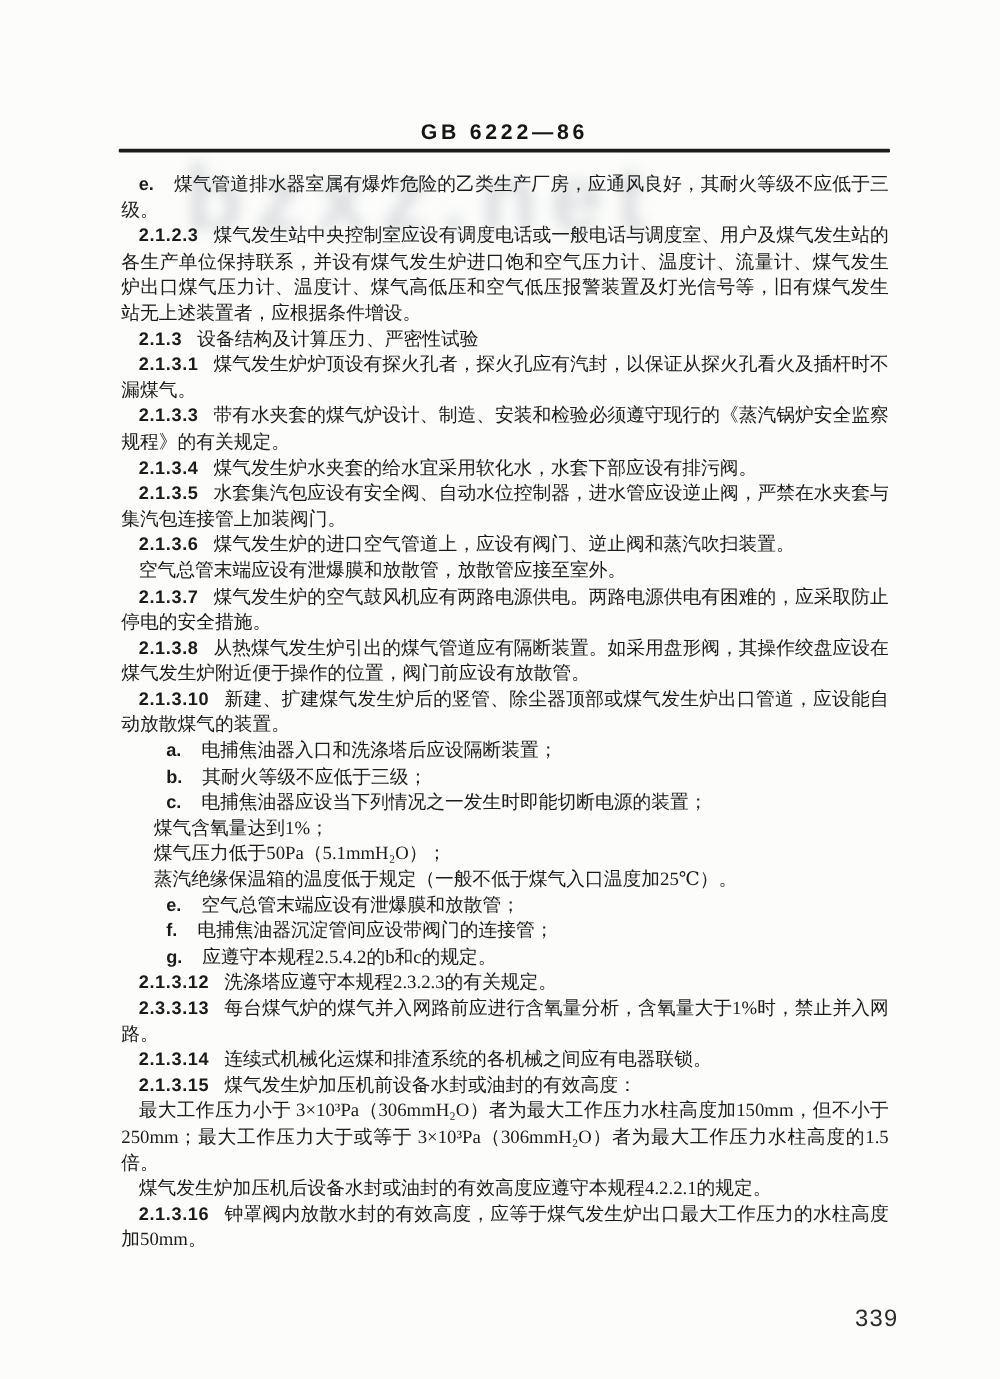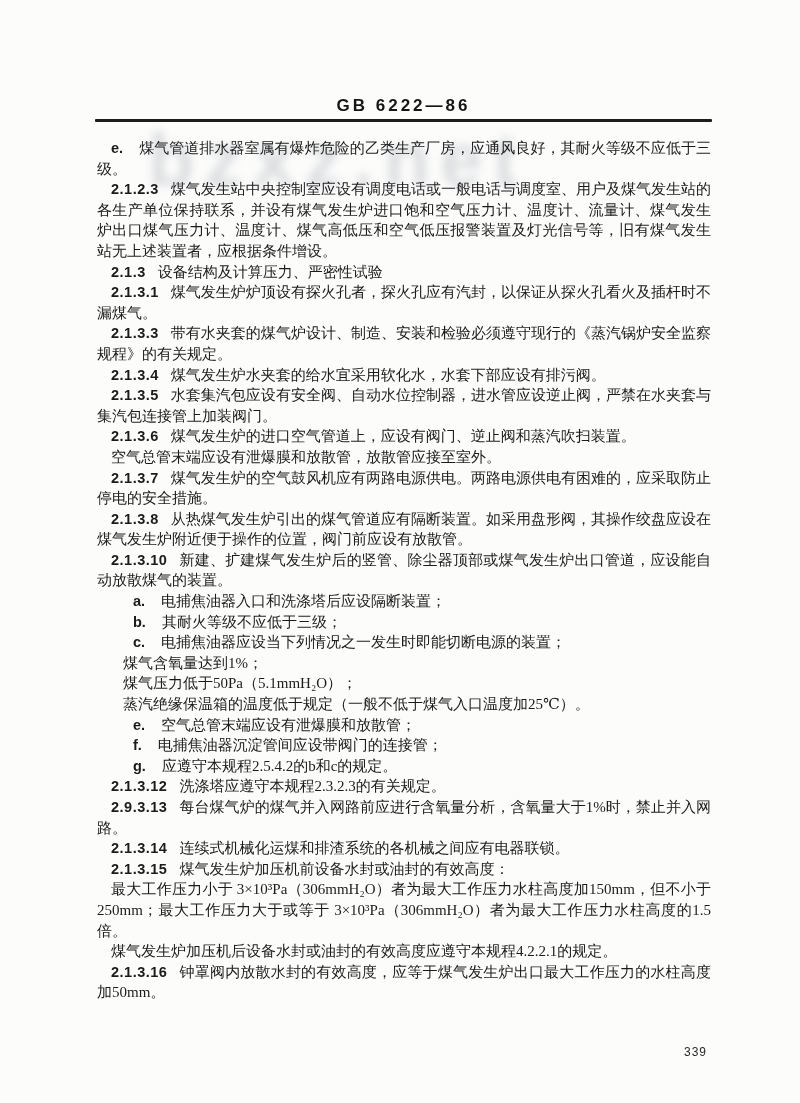--- a/index.html
+++ b/index.html
@@ -45,21 +45,21 @@
   .condition{padding-left:26px;}
   .cnum{
     font-weight:bold;letter-spacing:.5px;margin-right:12px;
     font-family:"Liberation Sans","DejaVu Sans",sans-serif;
     font-size:14.5px;
   }
   .letter .cnum,.letter-top .cnum{margin-right:16px;letter-spacing:0;}
   
   .page-number{
     position:absolute;left:684px;top:1045px;
-    font-size:12px;letter-spacing:1px;color:#2a2a2a;
+    font-size:19px;letter-spacing:1px;color:#2a2a2a;
     font-family:"Liberation Sans","DejaVu Sans",sans-serif;
   }
 </style>
 </head>
 <body>
 
 <div class="page">
 
   <div class="watermark">bzxz.net</div>
 
@@ -84,21 +84,21 @@
       <div class="para letter"><span class="cnum">a.</span><span>电捕焦油器入口和洗涤塔后应设隔断装置；</span></div>
       <div class="para letter"><span class="cnum">b.</span><span>其耐火等级不应低于三级；</span></div>
       <div class="para letter"><span class="cnum">c.</span><span>电捕焦油器应设当下列情况之一发生时即能切断电源的装置；</span></div>
       <div class="para condition"><span>煤气含氧量达到1%；</span></div>
       <div class="para condition"><span>煤气压力低于50Pa（5.1mmH₂O）；</span></div>
       <div class="para condition"><span>蒸汽绝缘保温箱的温度低于规定（一般不低于煤气入口温度加25℃）。</span></div>
       <div class="para letter"><span class="cnum">e.</span><span>空气总管末端应设有泄爆膜和放散管；</span></div>
       <div class="para letter"><span class="cnum">f.</span><span>电捕焦油器沉淀管间应设带阀门的连接管；</span></div>
       <div class="para letter"><span class="cnum">g.</span><span>应遵守本规程2.5.4.2的b和c的规定。</span></div>
       <div class="para clause"><span class="cnum">2.1.3.12</span><span>洗涤塔应遵守本规程2.3.2.3的有关规定。</span></div>
-      <div class="para clause"><span class="cnum">2.9.3.13</span><span>每台煤气炉的煤气并入网路前应进行含氧量分析，含氧量大于1%时，禁止并入网路。</span></div>
+      <div class="para clause"><span class="cnum">2.3.3.13</span><span>每台煤气炉的煤气并入网路前应进行含氧量分析，含氧量大于1%时，禁止并入网路。</span></div>
       <div class="para clause"><span class="cnum">2.1.3.14</span><span>连续式机械化运煤和排渣系统的各机械之间应有电器联锁。</span></div>
       <div class="para clause"><span class="cnum">2.1.3.15</span><span>煤气发生炉加压机前设备水封或油封的有效高度：</span></div>
       <div class="para plain"><span>最大工作压力小于 3×10³Pa（306mmH₂O）者为最大工作压力水柱高度加150mm，但不小于250mm；最大工作压力大于或等于 3×10³Pa（306mmH₂O）者为最大工作压力水柱高度的1.5倍。</span></div>
       <div class="para plain"><span>煤气发生炉加压机后设备水封或油封的有效高度应遵守本规程4.2.2.1的规定。</span></div>
       <div class="para clause"><span class="cnum">2.1.3.16</span><span>钟罩阀内放散水封的有效高度，应等于煤气发生炉出口最大工作压力的水柱高度加50mm。</span></div>
     </div>
 
   <div class="page-number">339</div>
 
 </div>

